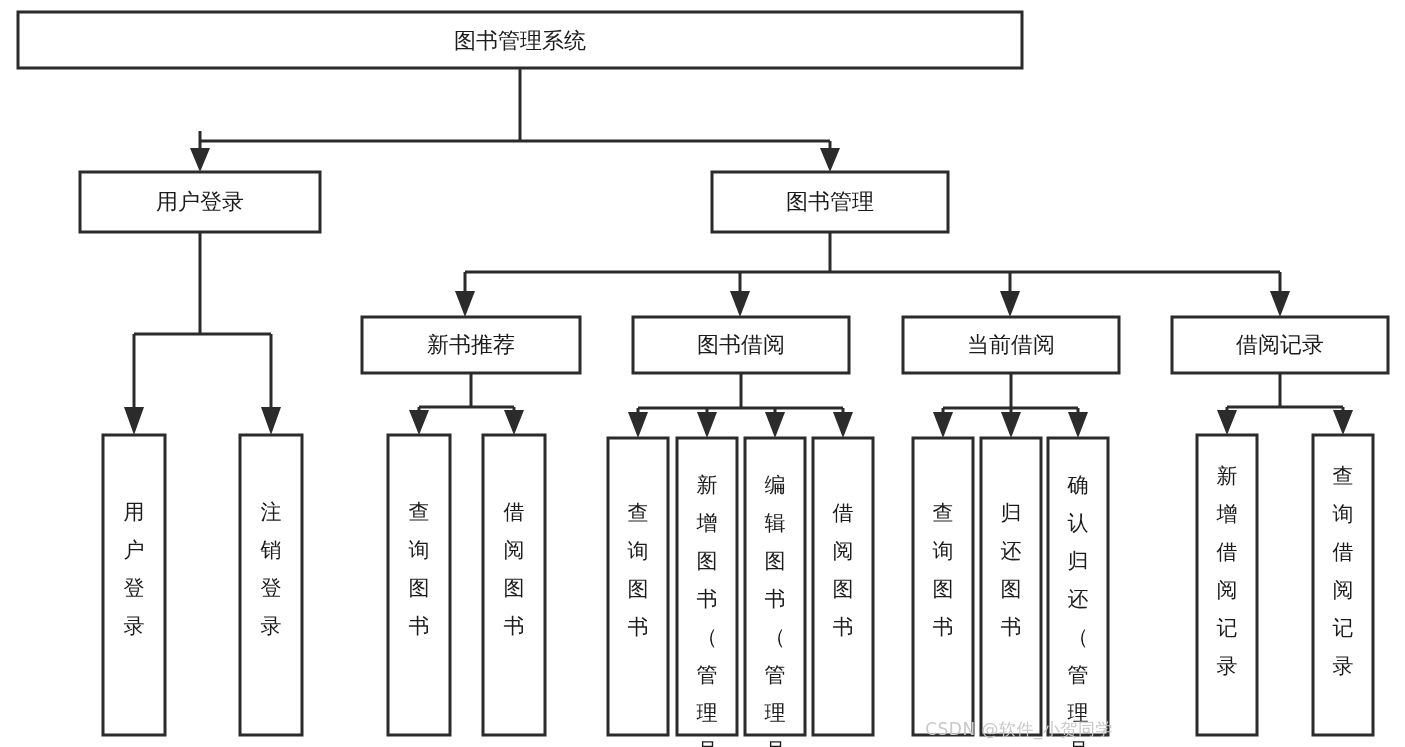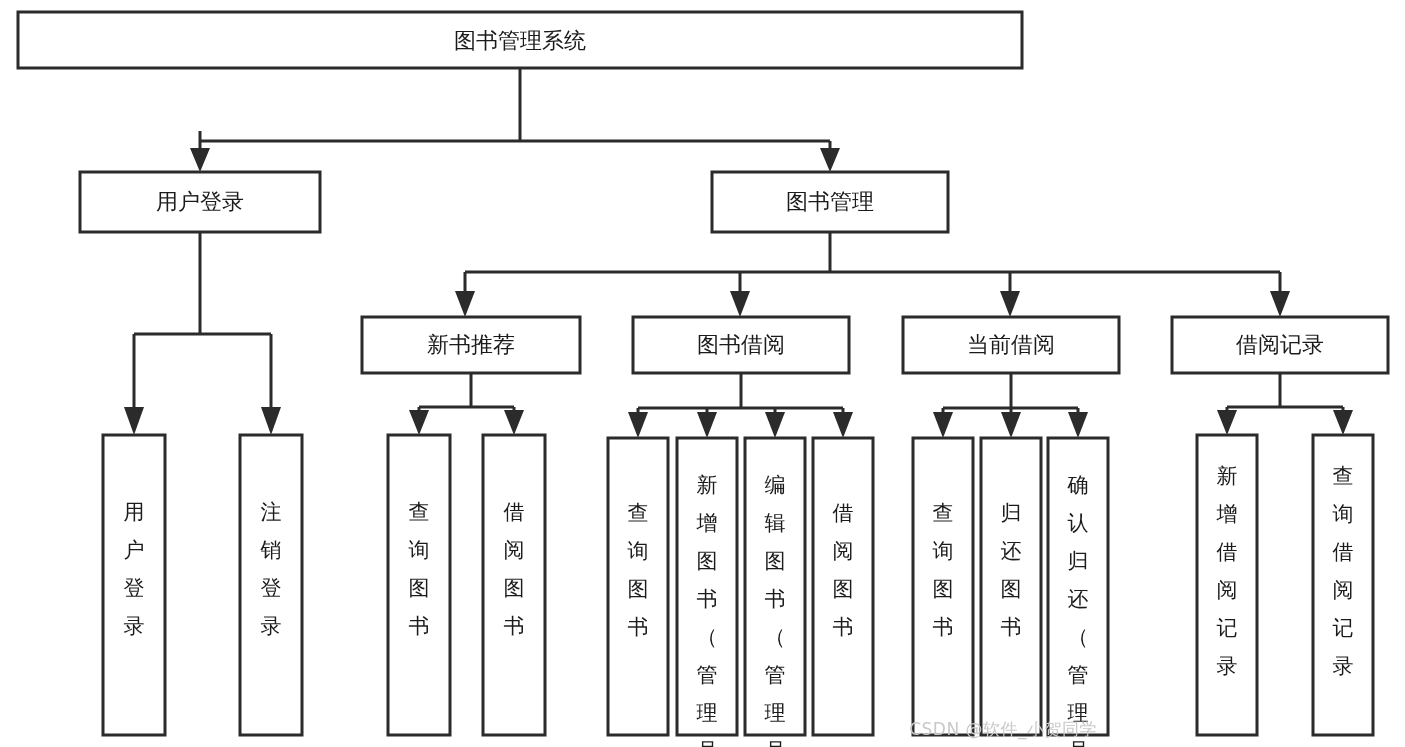--- a/index.html
+++ b/index.html
@@ -46,21 +46,21 @@
   .connector {
     stroke: #2b2b2b;
     stroke-width: 3;
     fill: none;
   }
   .arrow-head {
     fill: #2b2b2b;
   }
   .watermark {
     position: absolute;
-    right: 24px;
+    right: 8px;
     bottom: 6px;
     color: #c9c9c9;
     font-size: 17px;
     font-family: "DejaVu Sans", "Liberation Sans", sans-serif;
     letter-spacing: 0.5px;
     white-space: nowrap;
     pointer-events: none;
   }
 </style>
 </head>

